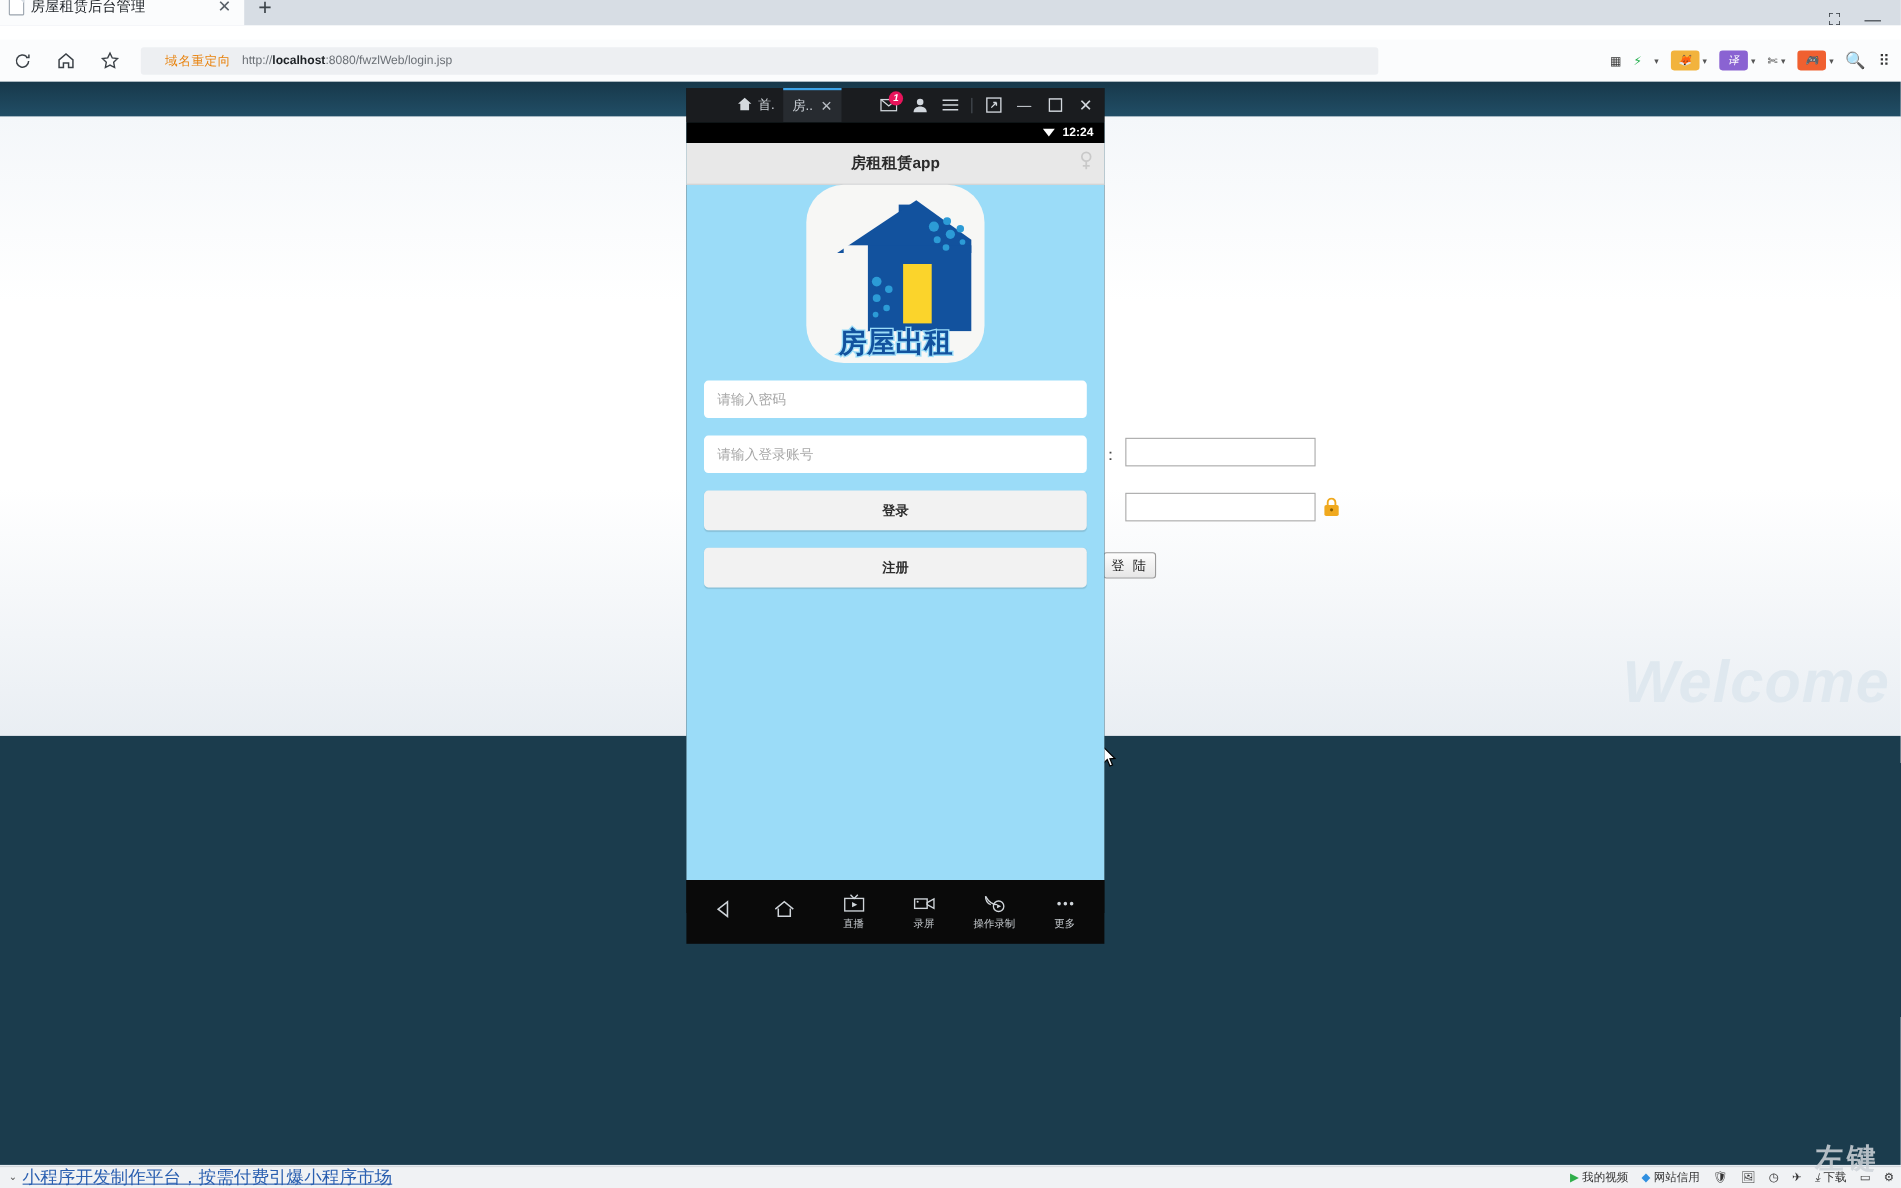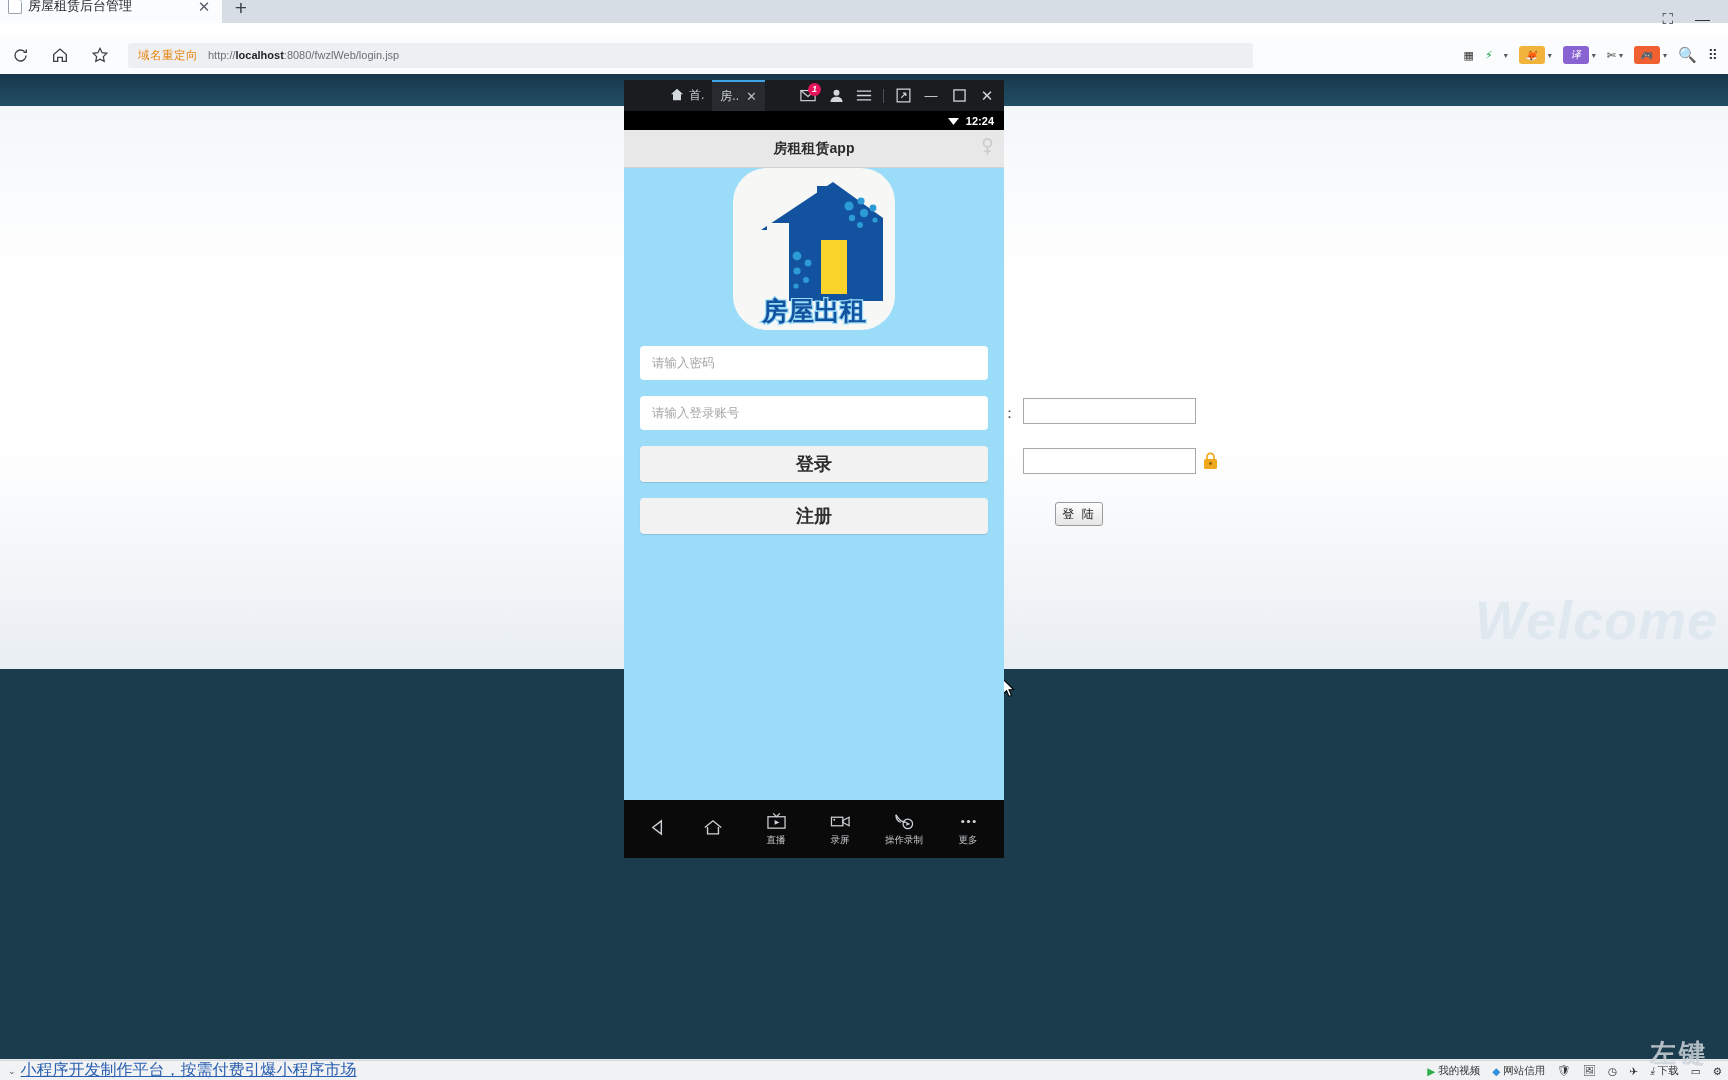--- a/index.html
+++ b/index.html
@@ -73,20 +73,21 @@
     height: 25px; margin-left: 8px;
     background: #edeff2; border-radius: 3px;
     display: flex; align-items: center;
     width: 1125px;
     padding: 0 10px;
     gap: 10px;
   }
   .redirect-badge {
     font-size: 11.5px; color: #e8820c; white-space: nowrap;
     letter-spacing: .5px;
+    margin-left: 12px;
   }
   .url-text { font-size: 11px; color: #6b7076; white-space: nowrap; }
   .url-text b { color: #1d2125; font-weight: 700; }
   .nav-right {
     margin-left: auto; display: flex; align-items: center; gap: 3px;
     padding-right: 6px;
   }
   .nr {
     height: 24px; display: flex; align-items: center; gap: 3px;
     padding: 0 4px; border-radius: 3px; font-size: 11px; color: #333;
@@ -128,21 +129,21 @@
     position: absolute;
     background: #ffffff;
     border: 1px solid #a9a9a9;
     height: 26px;
   }
   .lock-icon {
     position: absolute; left: 1202px; top: 378px;
     width: 17px; height: 18px;
   }
   .form-button {
-    position: absolute; left: 1055px; top: 428px;
+    position: absolute; left: 1003px; top: 428px;
     width: 48px; height: 24px;
     background: linear-gradient(#fdfdfd, #e6e6e6);
     border: 1px solid #9a9a9a; border-radius: 3px;
     font-size: 12px; color: #1a1a1a;
     display: flex; align-items: center; justify-content: center;
     letter-spacing: 2px;
   }
   .welcome {
     position: absolute; left: 1475px; top: 515px;
     font-size: 54px; font-weight: 700; font-style: italic;
@@ -231,21 +232,21 @@
     margin-top: 16px; height: 34px;
     background: #fff; border-radius: 4px;
     display: flex; align-items: center; padding: 0 12px;
     font-size: 12.5px; color: #a7a7a7;
   }
   .pinput:first-of-type { margin-top: 22px; }
   .pbtn {
     margin-top: 16px; height: 36px;
     background: #f2f2f2; border-radius: 4px;
     display: flex; align-items: center; justify-content: center;
-    font-size: 18px; color: #2d2d2d; font-weight: 700;
+    font-size: 12px; color: #2d2d2d; font-weight: 700;
     box-shadow: 0 1px 1px rgba(0,0,0,.12);
   }
 
   
   .navbar-android {
     position: absolute; left: 0; top: 720px; width: 380px; height: 58px;
     background: #0a0a0a;
     display: flex; align-items: center;
   }
   .nav-left { display: flex; align-items: center; gap: 36px; padding-left: 26px; }

